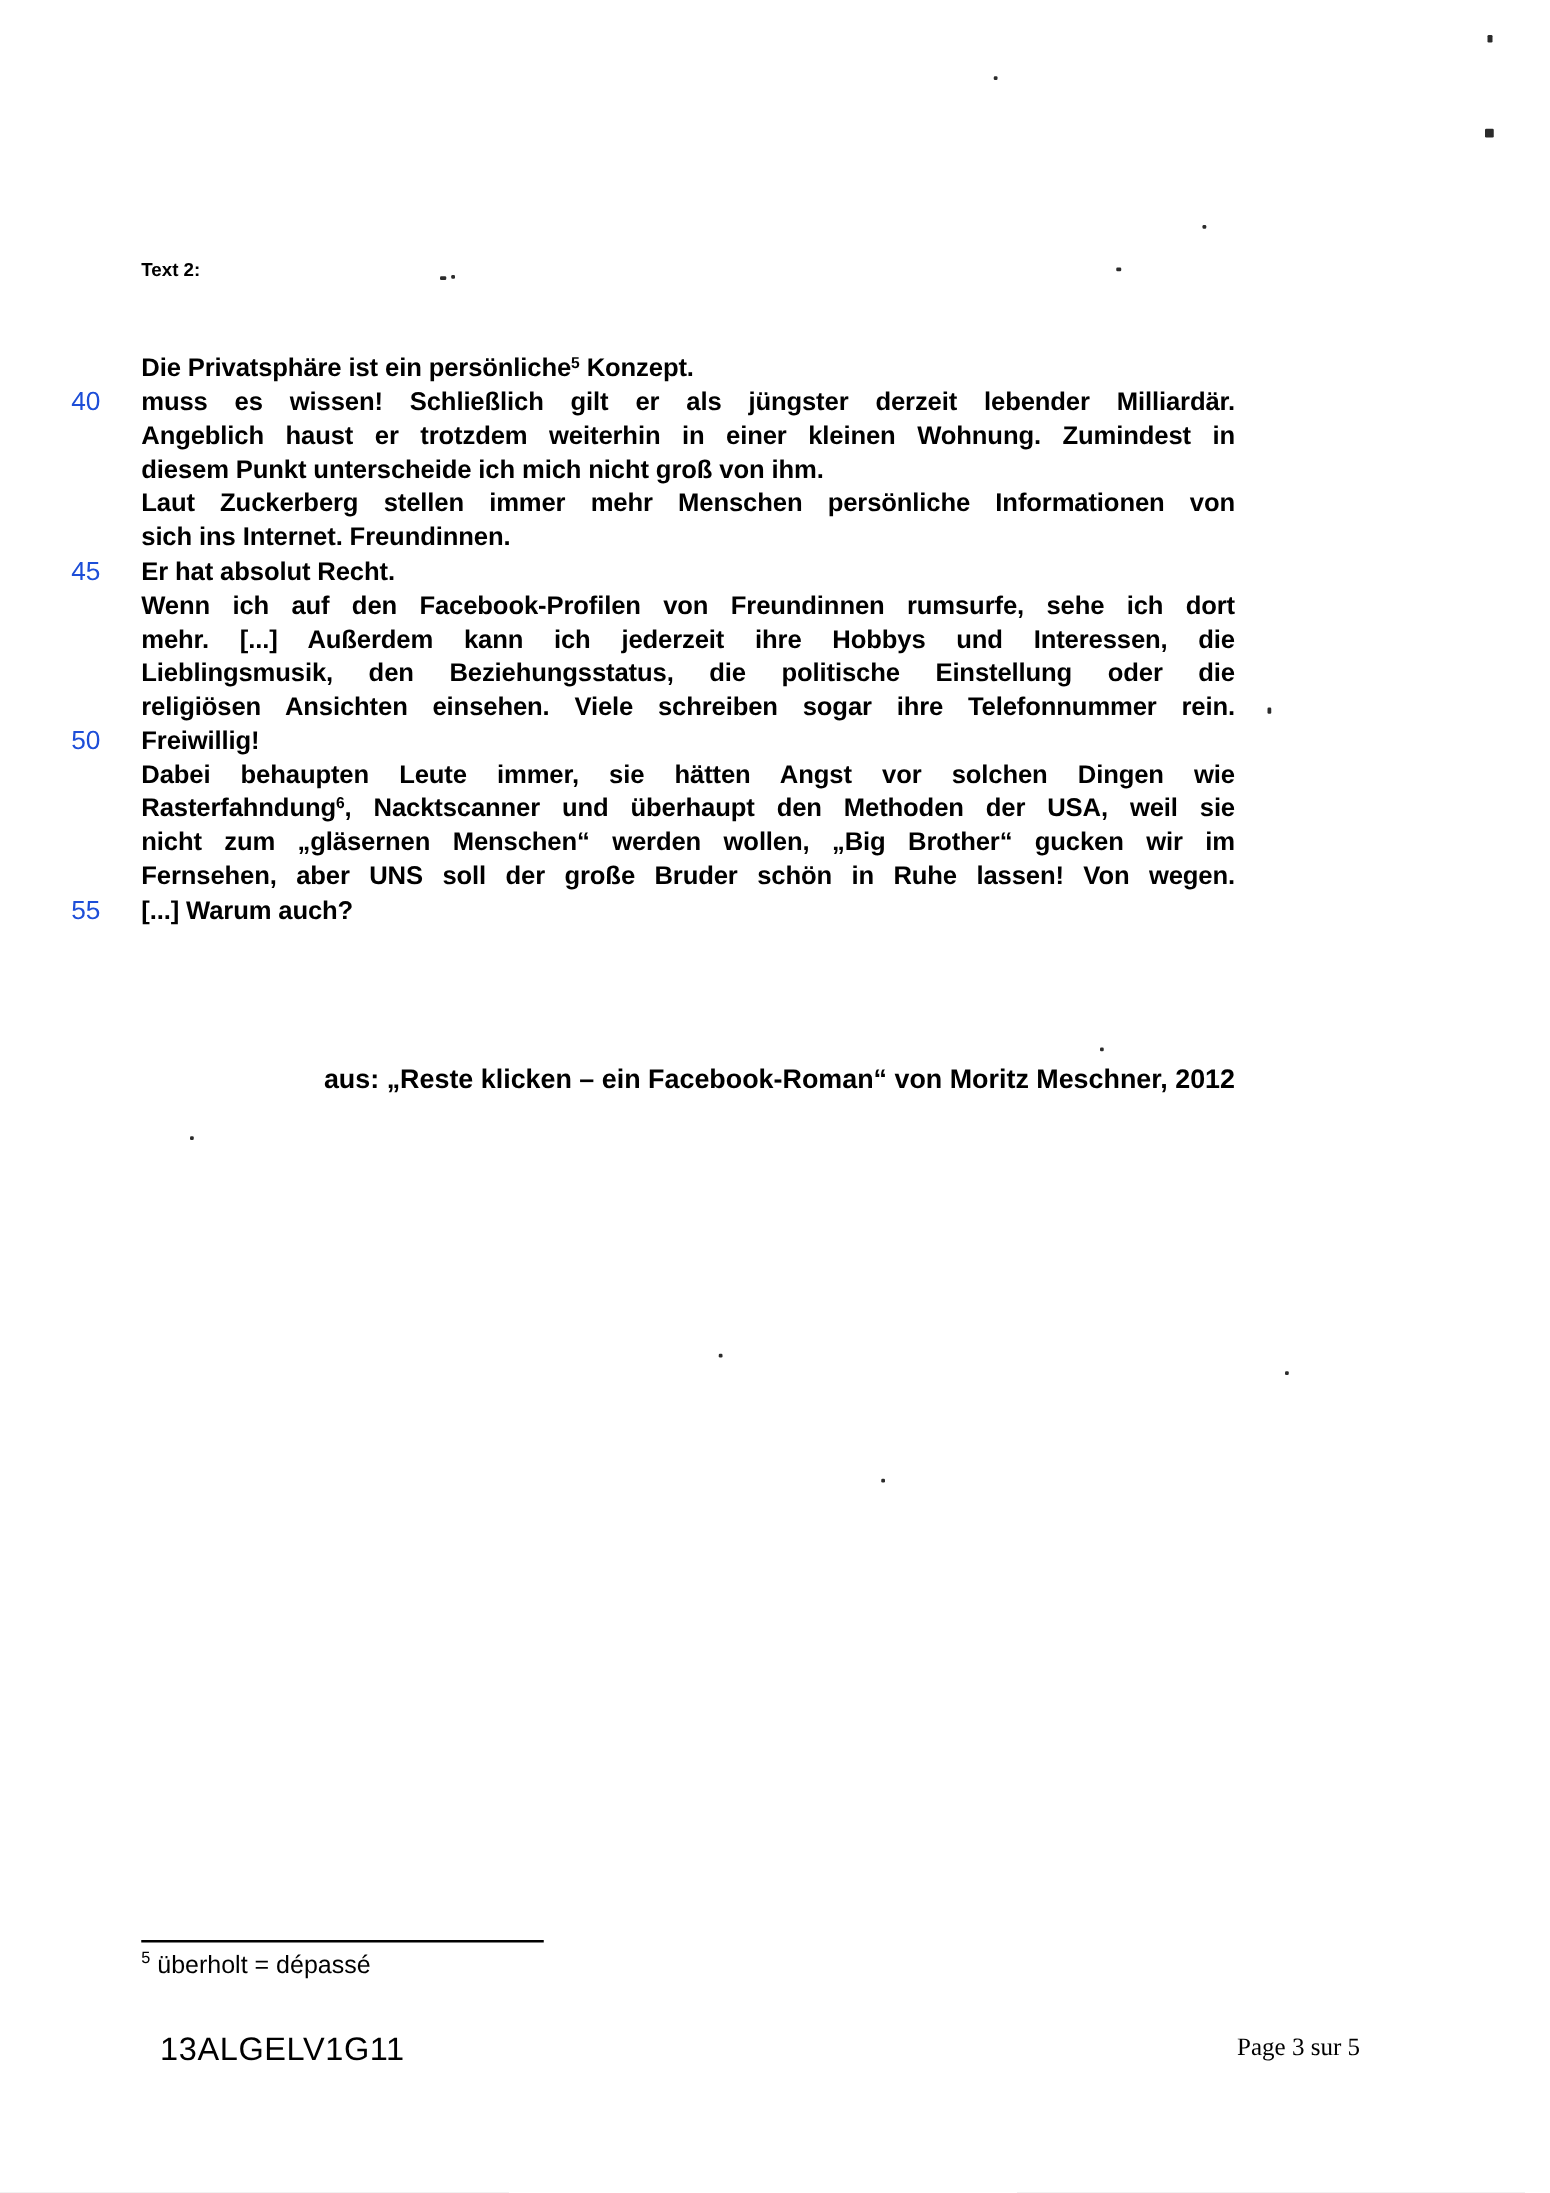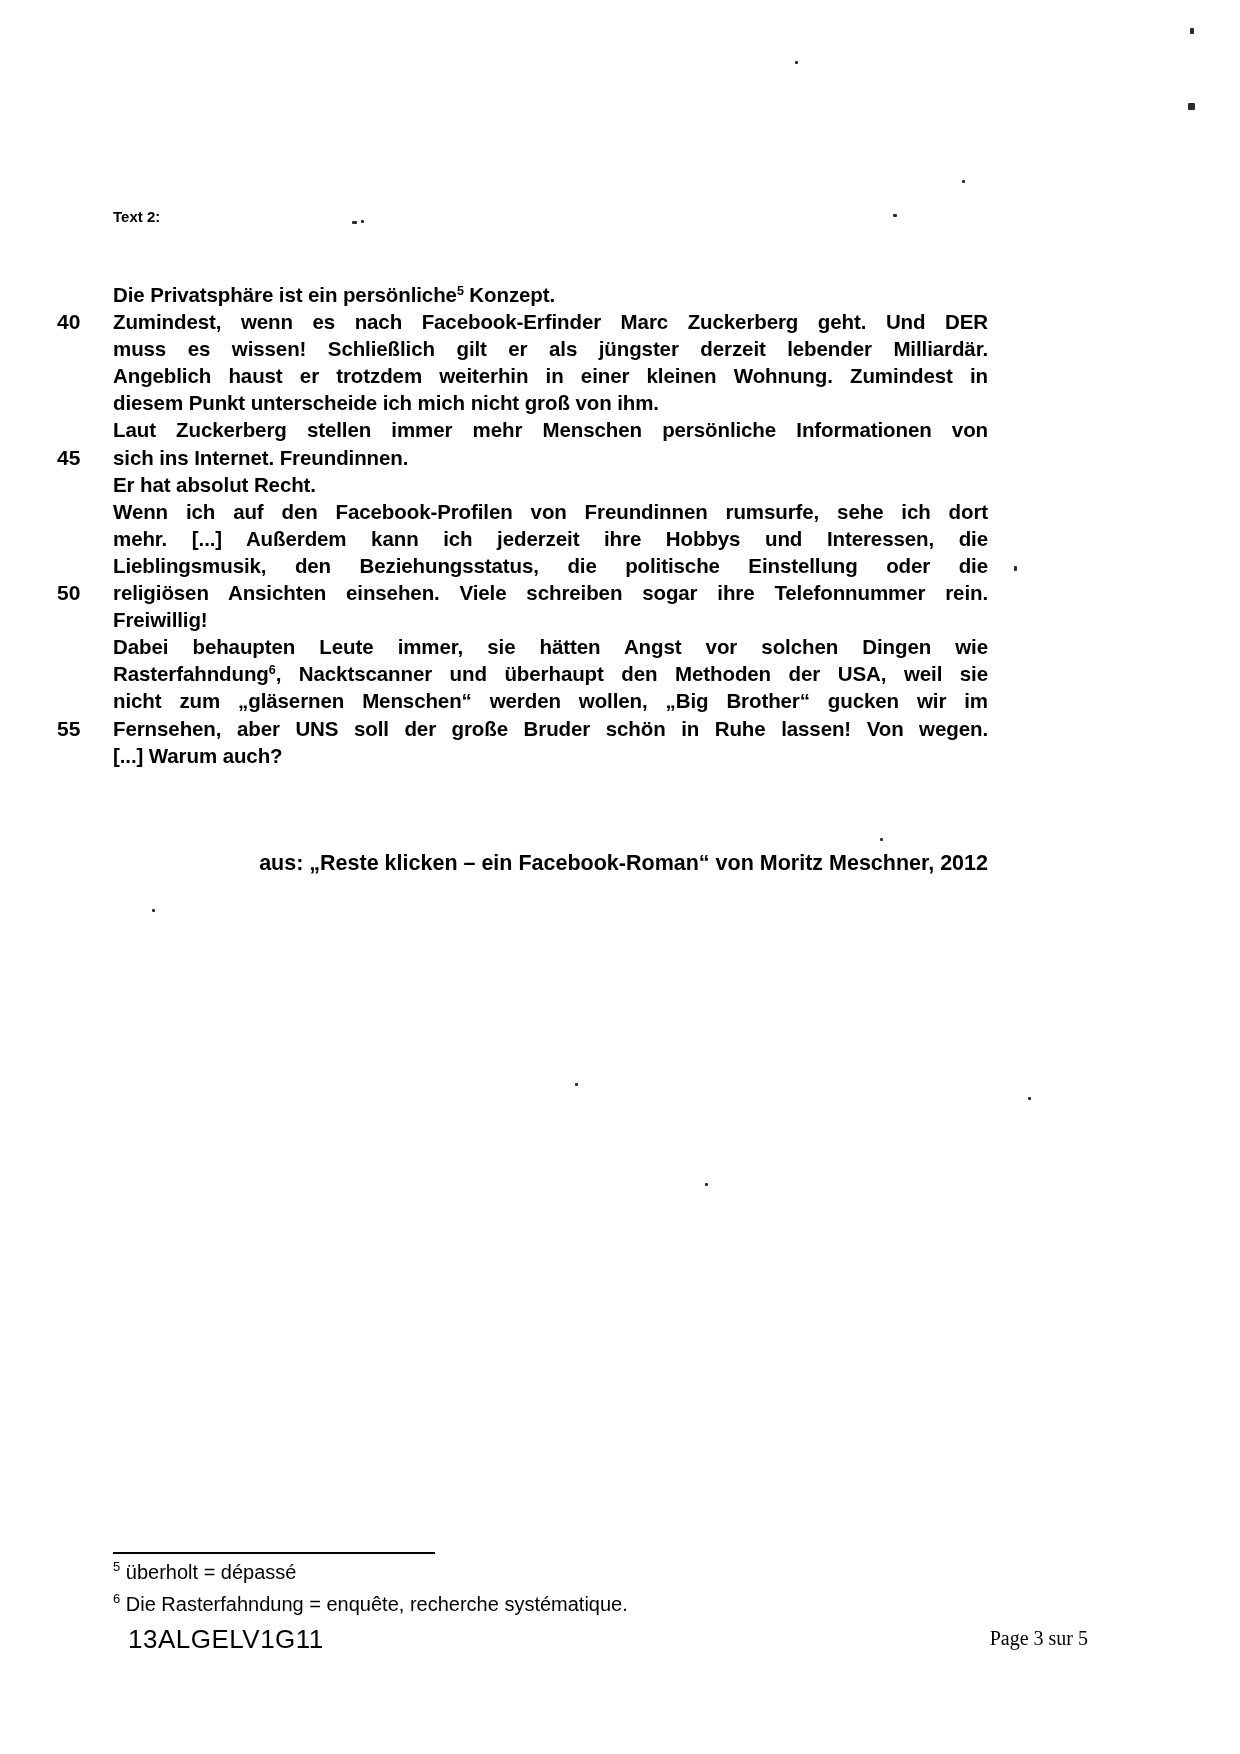--- a/index.html
+++ b/index.html
@@ -43,22 +43,22 @@
     line-height: 0;
     vertical-align: 7px;
   }
   .mnum {
     position: absolute;
     left: 57px;
     width: 44px;
     height: 27.1px;
     line-height: 27.1px;
     font-size: 21px;
-    font-weight: bold;
-    color: #000000;
+    font-weight: normal;
+    color: #1d4ed8;
   }
   .citation {
     position: absolute;
     left: 113px;
     top: 851px;
     width: 875px;
     text-align: right;
     font-size: 21.5px;
     font-weight: bold;
   }
@@ -109,21 +109,20 @@
 
   <div class="heading">Text 2:</div>
 
   <div class="mnum" style="top:308px;">40</div>
   <div class="mnum" style="top:443.6px;">45</div>
   <div class="mnum" style="top:579.1px;">50</div>
   <div class="mnum" style="top:714.6px;">55</div>
 
   <div class="body-block">
     <div class="tline"><span>Die Privatsphäre ist ein persönliche</span><sup class="fnref">5</sup><span> Konzept.</span></div>
-    <div class="tline j">Zumindest, wenn es nach Facebook-Erfinder Marc Zuckerberg geht. Und DER</div>
     <div class="tline j">muss es wissen! Schließlich gilt er als jüngster derzeit lebender Milliardär.</div>
     <div class="tline j">Angeblich haust er trotzdem weiterhin in einer kleinen Wohnung. Zumindest in</div>
     <div class="tline">diesem Punkt unterscheide ich mich nicht groß von ihm.</div>
     <div class="tline j">Laut Zuckerberg stellen immer mehr Menschen persönliche Informationen von</div>
     <div class="tline">sich ins Internet. Freundinnen.</div>
     <div class="tline">Er hat absolut Recht.</div>
     <div class="tline j">Wenn ich auf den Facebook-Profilen von Freundinnen rumsurfe, sehe ich dort</div>
     <div class="tline j">mehr. [...] Außerdem kann ich jederzeit ihre Hobbys und Interessen, die</div>
     <div class="tline j">Lieblingsmusik, den Beziehungsstatus, die politische Einstellung oder die</div>
     <div class="tline j">religiösen Ansichten einsehen. Viele schreiben sogar ihre Telefonnummer rein.</div>
@@ -132,21 +131,20 @@
     <div class="tline j"><span>Rasterfahndung</span><sup class="fnref">6</sup><span>, Nacktscanner und überhaupt den Methoden der USA, weil sie</span></div>
     <div class="tline j">nicht zum „gläsernen Menschen“ werden wollen, „Big Brother“ gucken wir im</div>
     <div class="tline j">Fernsehen, aber UNS soll der große Bruder schön in Ruhe lassen! Von wegen.</div>
     <div class="tline">[...] Warum auch?</div>
   </div>
 
   <div class="citation">aus: „Reste klicken – ein Facebook-Roman“ von Moritz Meschner, 2012</div>
 
   <div class="fnrule"></div>
   <div class="footnote fn-1"><sup class="fnref">5</sup> <span>überholt = dépassé</span></div>
-  <div class="footnote fn-2"><sup class="fnref">6</sup> <span>Die Rasterfahndung = enquête, recherche systématique.</span></div>
 
   <div class="footer-left">13ALGELV1G11</div>
   <div class="footer-right">Page 3 sur 5</div>
 
   <div class="speck" style="left:352px; top:221px; width:5px; height:3px;"></div>
   <div class="speck" style="left:361px; top:220px; width:3px; height:3px;"></div>
   <div class="speck" style="left:795px; top:61px;  width:3px; height:3px;"></div>
   <div class="speck" style="left:962px; top:180px; width:3px; height:3px;"></div>
   <div class="speck" style="left:893px; top:214px; width:4px; height:3px;"></div>
   <div class="speck" style="left:1190px; top:28px; width:4px; height:6px;"></div>

